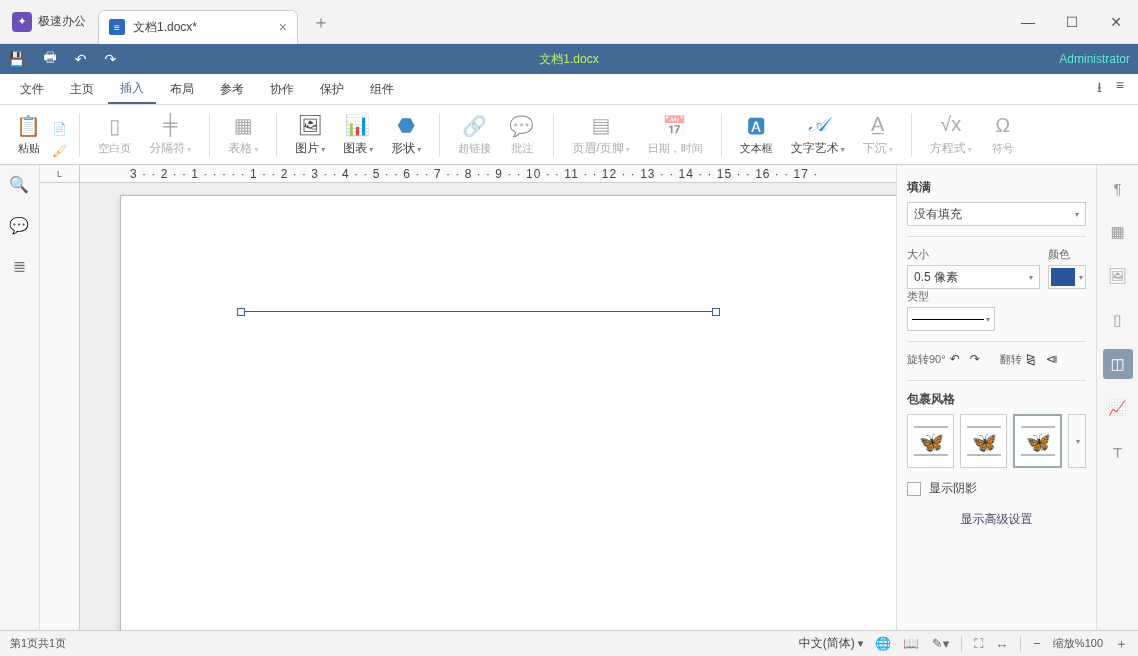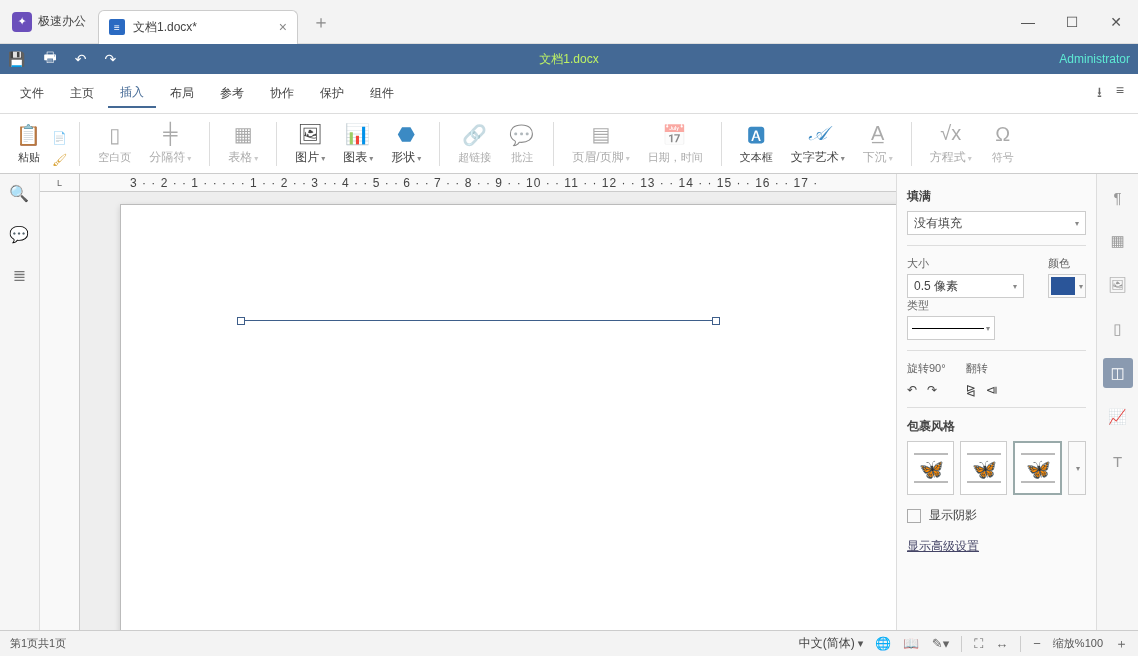--- a/index.html
+++ b/index.html
@@ -10,21 +10,21 @@
 .doc-tab{height:34px;margin-top:10px;background:#fff;border:1px solid #ccc;border-bottom:none;border-radius:6px 6px 0 0;display:flex;align-items:center;padding:0 10px;gap:8px;min-width:200px}
 .doc-icon{width:16px;height:16px;background:#2a6ac2;border-radius:2px;display:flex;align-items:center;justify-content:center;color:#fff;font-size:10px}
 .doc-close{margin-left:auto;color:#888;font-size:14px;cursor:pointer}
 .tab-add{margin-left:14px;color:#888;font-size:18px;cursor:pointer}
 .win-ctrl{margin-left:auto;display:flex}
 .win-btn{width:44px;height:44px;display:flex;align-items:center;justify-content:center;color:#555;font-size:14px;cursor:pointer}
 .cmdbar{height:30px;background:#446995;display:flex;align-items:center;padding:0 8px;gap:18px;color:#fff}
 .cmdbar .ic{color:#fff;font-size:14px;cursor:pointer}
 .cmd-title{position:absolute;left:50%;transform:translateX(-50%);color:#bef264}
 .cmd-user{margin-left:auto;color:#5eead4}
-.menubar{height:40px;display:flex;align-items:center;border-bottom:1px solid #ddd;padding:0 8px;gap:2px}
+.menubar{height:31px;display:flex;align-items:center;border-bottom:1px solid #ddd;padding:0 8px;gap:2px}
 .mtab{padding:5px 12px;cursor:pointer}
 .mtab.active{border-bottom:2px solid #446995;color:#446995;font-weight:500}
 .menubar .right{margin-left:auto;display:flex;gap:14px;padding-right:6px}
 .ribbon{height:60px;border-bottom:1px solid #ccc;display:flex;align-items:center;padding:0 10px;gap:6px}
 .rbtn{display:flex;flex-direction:column;align-items:center;justify-content:center;gap:3px;padding:2px 6px;cursor:pointer;min-width:38px}
 .rbtn.disabled{opacity:.45;cursor:default}
 .rbtn .ri{font-size:20px;height:24px;display:flex;align-items:center}
 .rbtn .rl{font-size:11px;white-space:nowrap}
 .rsp{width:1px;height:44px;background:#ddd;margin:0 6px}
 .caret{font-size:8px;color:#888;margin-left:2px}
@@ -38,41 +38,41 @@
 .ruler-h .ticks{position:absolute;left:50px;top:2px;white-space:nowrap;letter-spacing:1px}
 .ruler-corner{position:absolute;top:0;left:0;width:40px;height:18px;background:#f9f9f9;border-right:1px solid #ccc;border-bottom:1px solid #ccc;display:flex;align-items:center;justify-content:center;font-size:9px;color:#666}
 .ruler-v{position:absolute;top:18px;left:0;bottom:0;width:40px;background:#f9f9f9;border-right:1px solid #ccc}
 .page{position:absolute;top:30px;left:80px;width:780px;height:580px;background:#fff;border:1px solid #bbb;box-shadow:0 2px 6px rgba(0,0,0,.15)}
 .shape-line{position:absolute;top:115px;left:120px;width:475px;height:0;border-top:1px solid #3e5e8a}
 .handle{position:absolute;width:8px;height:8px;background:#fff;border:1px solid #3e5e8a;top:-4px}
 .handle.l{left:-4px}.handle.r{right:-4px}
 .proppanel{width:200px;background:#fafafa;border-left:1px solid #ddd;padding:10px 10px;overflow-y:auto}
 .proppanel h4{font-size:12px;font-weight:700;margin:4px 0 6px}
 .pselect{width:100%;height:24px;border:1px solid #ccc;background:#fff;padding:0 6px;display:flex;align-items:center;justify-content:space-between;cursor:pointer}
-.prow{display:flex;gap:24px;align-items:flex-end}
+.prow{display:flex;gap:8px;align-items:flex-end}
 .pcol{flex:1}
 .plabel{font-size:11px;color:#666;margin-bottom:3px}
 .color-sw{width:38px;height:24px;border:1px solid #ccc;display:flex;align-items:center;padding:2px;gap:2px;cursor:pointer}
 .color-chip{flex:1;height:100%;background:#2a5599}
 .line-style{width:88px;height:24px;border:1px solid #ccc;background:#fff;display:flex;align-items:center;padding:0 4px;cursor:pointer}
 .line-style .ln{flex:1;height:0;border-top:1.5px solid #000}
 .rot-grp{display:flex;gap:20px;margin-top:6px}
-.rot-sub{display:flex;flex-direction:column;gap:4px}
+.rot-sub{display:flex;gap:4px}
 .rot-icons{display:flex;gap:10px;font-size:15px}
 .wrap-opts{display:flex;gap:6px;margin-top:4px}
 .wrap-card{flex:1;height:54px;border:1px solid #ccc;background:#fff;display:flex;align-items:center;justify-content:center;cursor:pointer}
 .wrap-card.sel{border:2px solid #9aa}
 .wrap-icon{width:34px;height:34px;position:relative}
 .wrap-icon .bf{position:absolute;inset:6px;font-size:20px;color:#333;text-align:center}
 .wrap-icon::before,.wrap-icon::after{content:"";position:absolute;left:0;right:0;height:2px;background:#bbb}
 .wrap-icon::before{top:2px}.wrap-icon::after{bottom:2px}
 .wrap-more{width:18px;display:flex;align-items:center;justify-content:center;border:1px solid #ccc;cursor:pointer}
 .chk{display:flex;align-items:center;gap:8px;margin-top:12px}
 .chk .box{width:14px;height:14px;border:1px solid #aaa}
-.adv{text-align:left;color:#446;margin-top:14px;cursor:pointer;text-decoration:underline}
+.adv{text-align:center;color:#446;margin-top:14px;cursor:pointer;}
 .hr{height:1px;background:#ddd;margin:10px 0}
 .rightbar{width:42px;background:#f6f6f6;border-left:1px solid #ddd;display:flex;flex-direction:column;align-items:center;padding-top:8px;gap:14px}
 .rightbar .rb{width:30px;height:30px;display:flex;align-items:center;justify-content:center;color:#999;font-size:15px;cursor:pointer}
 .rightbar .rb.active{background:#8a9ab0;color:#fff;border-radius:3px}
 .statusbar{height:26px;background:#f3f3f3;border-top:1px solid #ccc;display:flex;align-items:center;padding:0 10px;gap:14px}
 .statusbar .sseg{color:#555;font-size:11px}
 .statusbar .sright{margin-left:auto;display:flex;align-items:center;gap:12px}
 .st-ic{color:#666;font-size:13px;cursor:pointer}
 .st-sp{width:1px;height:16px;background:#ccc}
 </style>

